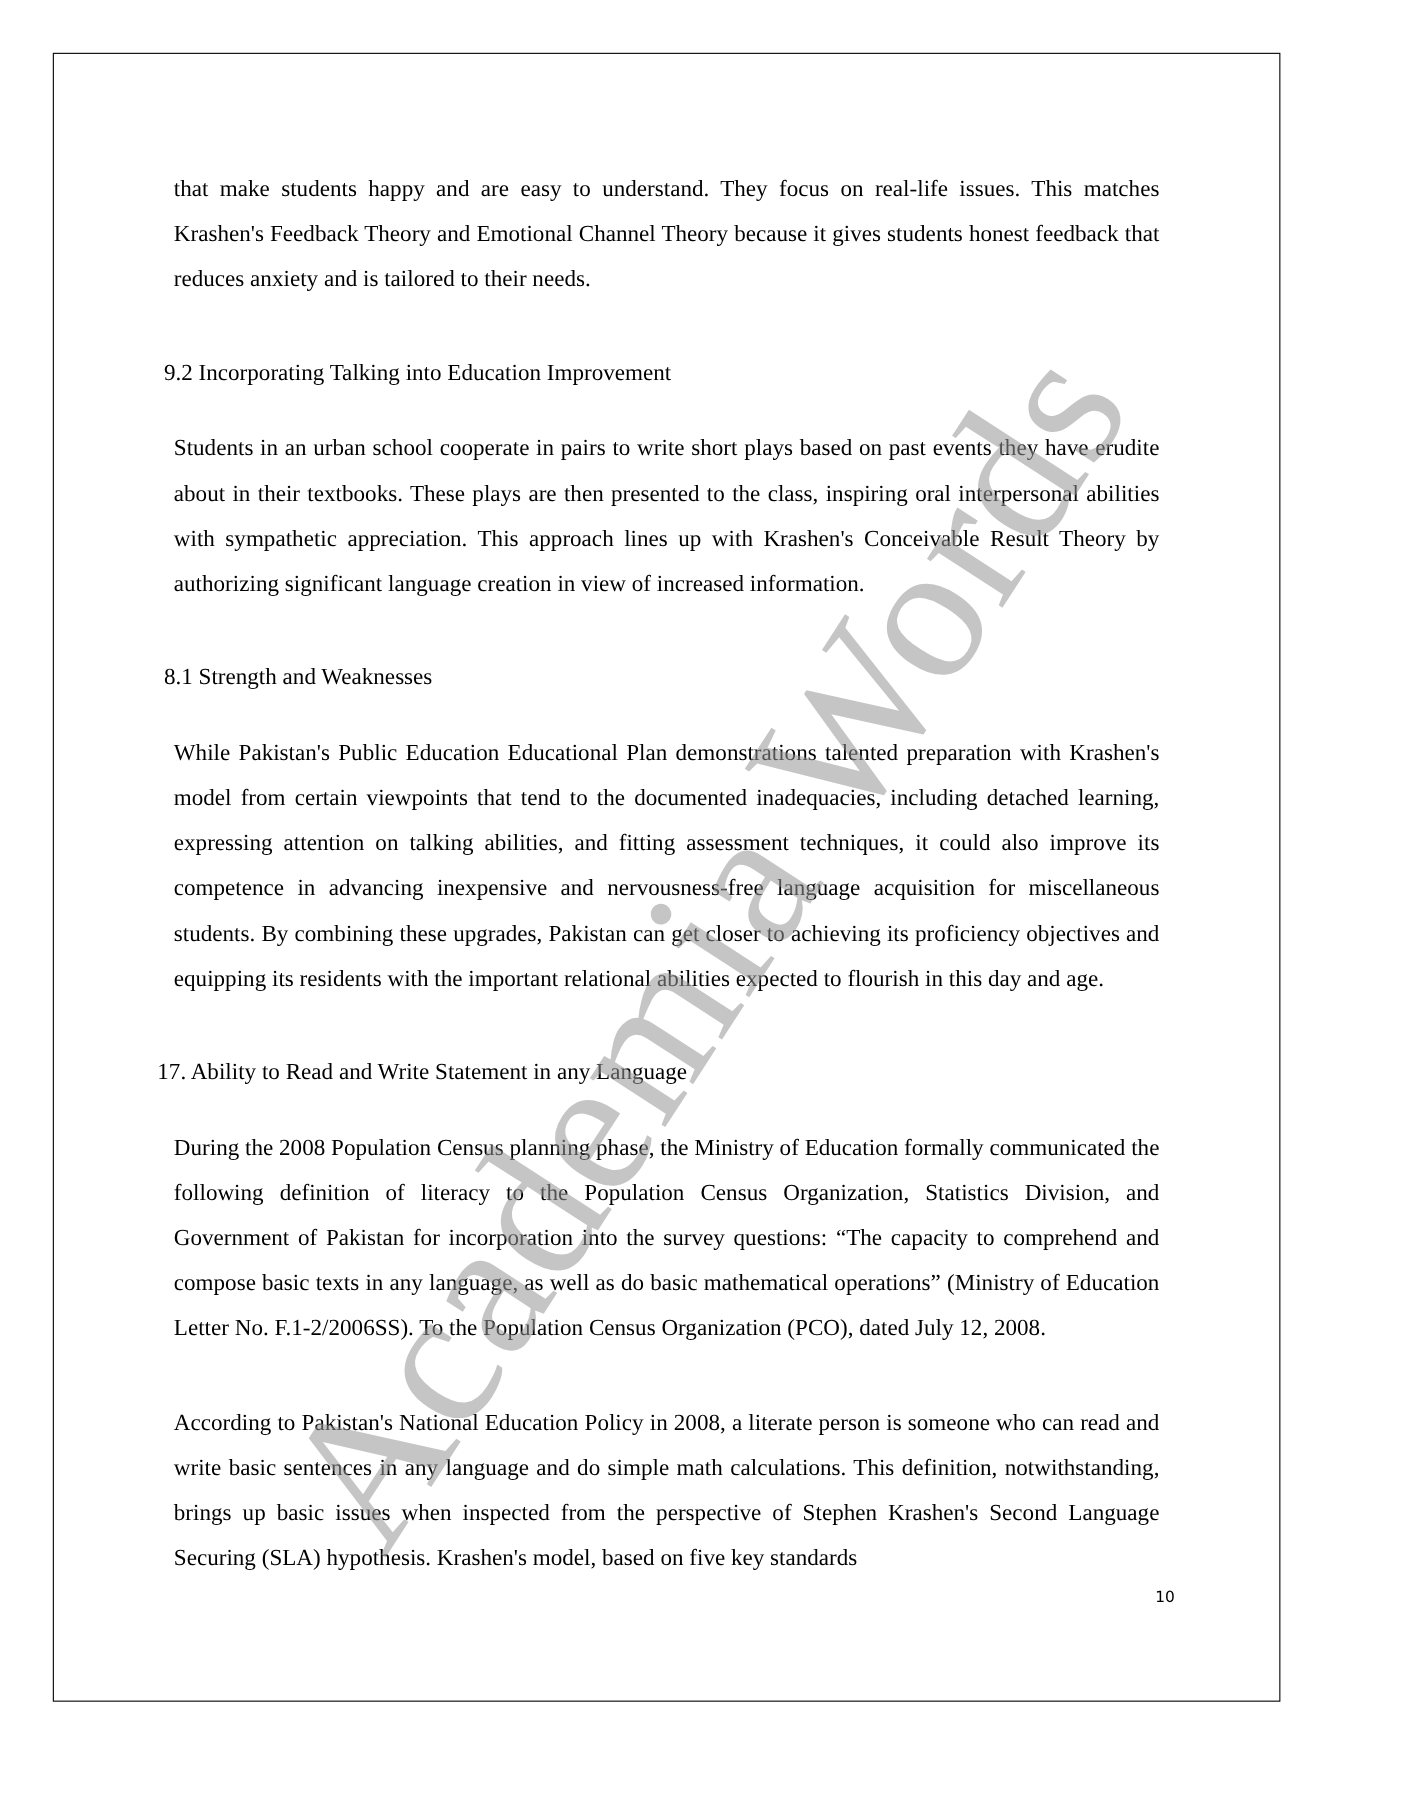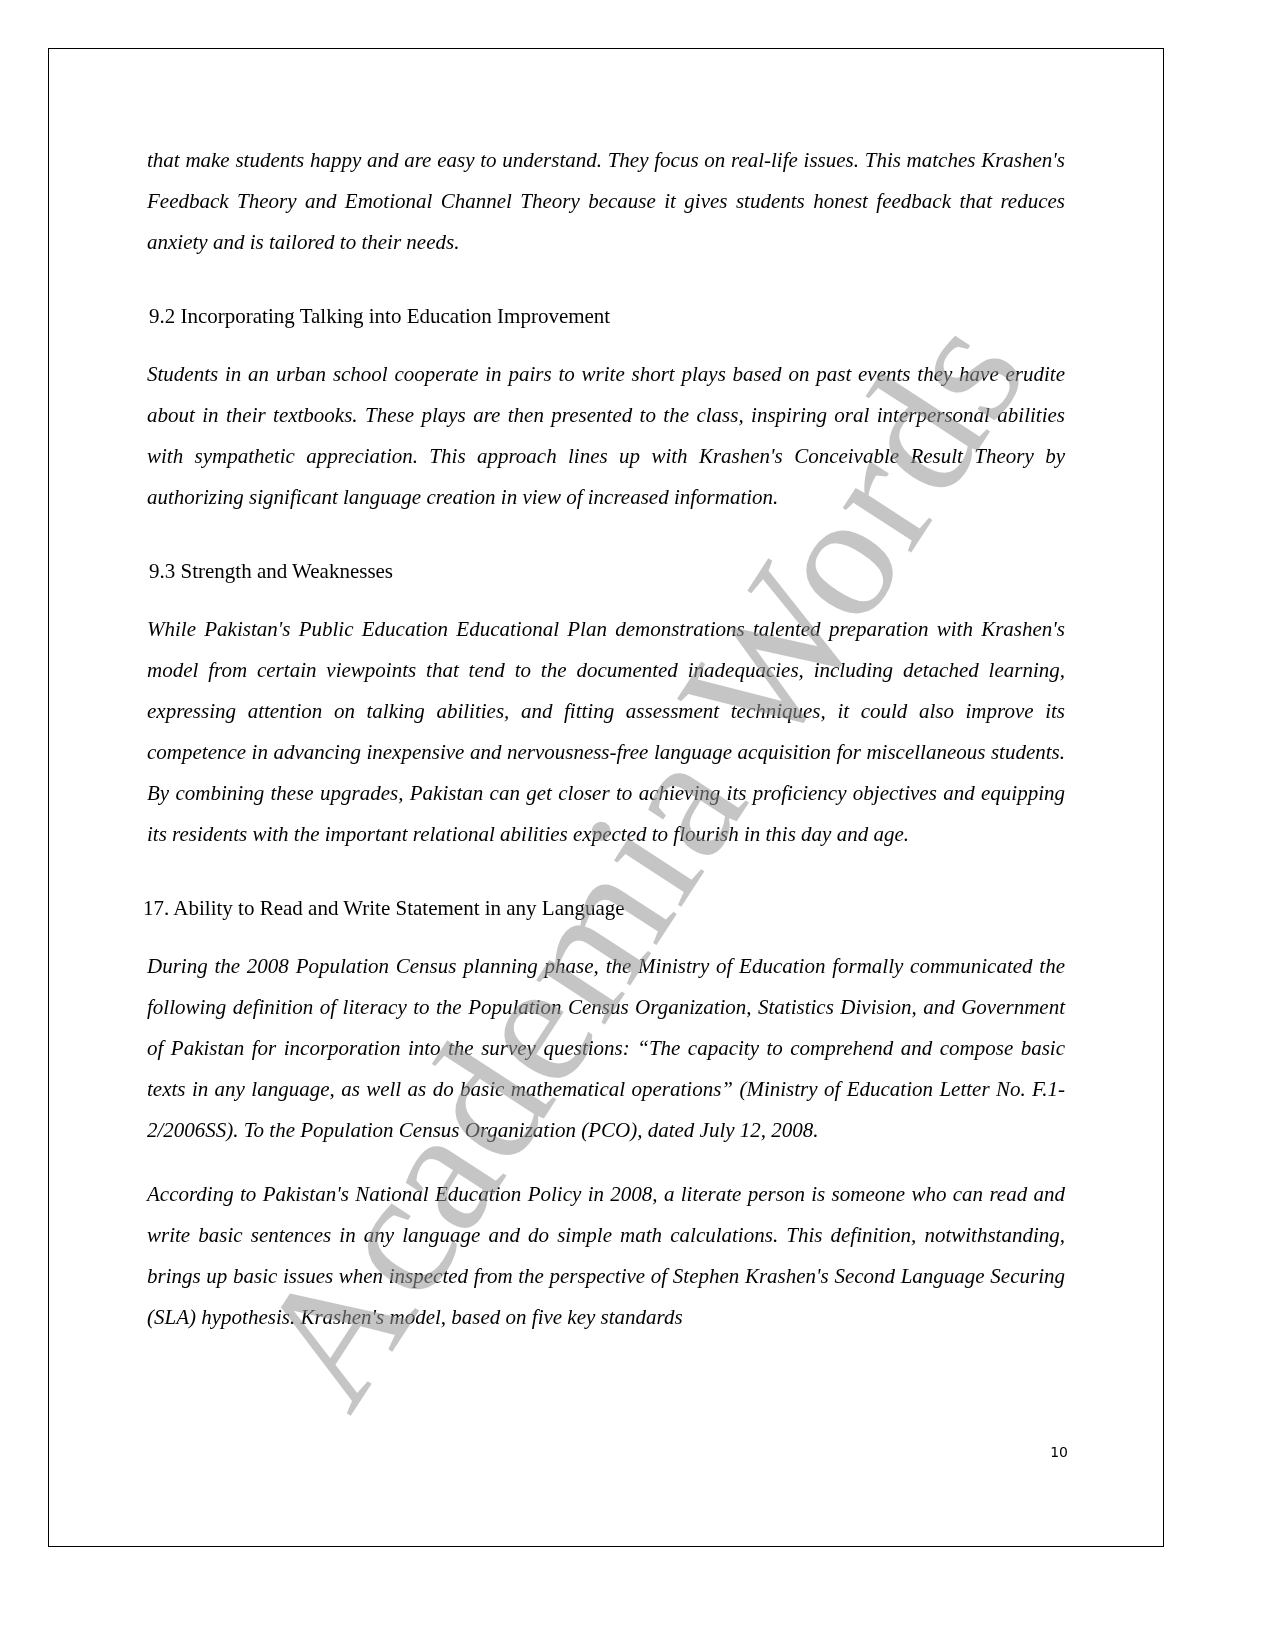--- a/index.html
+++ b/index.html
@@ -24,26 +24,25 @@
       border: 1.5px solid #000;
       box-sizing: border-box;
     }
     .content {
       position: absolute;
       left: 143px;
       top: 136px;
       width: 926px;
     }
     p.body {
-      margin: 4px;
+      margin: 15px;
       font-size: 21px;
       line-height: 41px;
       text-align: justify;
       text-align-last: left;
-      font-style: italic;
     }
     h2.heading {
       margin: 0;
       font-size: 21px;
       line-height: 41px;
       font-weight: normal;
     }
     .h-indent { padding-left: 6px; }
     .gap-before-heading { height: 29px; }
     .gap-after-heading { height: 13px; }
@@ -76,21 +75,21 @@
 
 <div class="content">
   <p class="body">that make students happy and are easy to understand. They focus on real-life issues. This matches Krashen's Feedback Theory and Emotional Channel Theory because it gives students honest feedback that reduces anxiety and is tailored to their needs.</p>
 
   <div class="gap-before-heading"></div>
   <h2 class="heading h-indent">9.2 Incorporating Talking into Education Improvement</h2>
   <div class="gap-after-heading"></div>
   <p class="body">Students in an urban school cooperate in pairs to write short plays based on past events they have erudite about in their textbooks. These plays are then presented to the class, inspiring oral interpersonal abilities with sympathetic appreciation. This approach lines up with Krashen's Conceivable Result Theory by authorizing significant language creation in view of increased information.</p>
 
   <div class="gap-before-heading"></div>
-  <h2 class="heading h-indent">9.3 Strength and Weaknesses</h2>
+  <h2 class="heading h-indent">8.1 Strength and Weaknesses</h2>
   <div class="gap-after-heading"></div>
   <p class="body">While Pakistan's Public Education Educational Plan demonstrations talented preparation with Krashen's model from certain viewpoints that tend to the documented inadequacies, including detached learning, expressing attention on talking abilities, and fitting assessment techniques, it could also improve its competence in advancing inexpensive and nervousness-free language acquisition for miscellaneous students. By combining these upgrades, Pakistan can get closer to achieving its proficiency objectives and equipping its residents with the important relational abilities expected to flourish in this day and age.</p>
 
   <div class="gap-before-heading"></div>
   <h2 class="heading">17. Ability to Read and Write Statement in any Language</h2>
   <div class="gap-after-heading"></div>
   <p class="body">During the 2008 Population Census planning phase, the Ministry of Education formally communicated the following definition of literacy to the Population Census Organization, Statistics Division, and Government of Pakistan for incorporation into the survey questions: “The capacity to comprehend and compose basic texts in any language, as well as do basic mathematical operations” (Ministry of Education Letter No. F.1-2/2006SS). To the Population Census Organization (PCO), dated July 12, 2008.</p>
   <div class="gap-para"></div>
   <p class="body">According to Pakistan's National Education Policy in 2008, a literate person is someone who can read and write basic sentences in any language and do simple math calculations. This definition, notwithstanding, brings up basic issues when inspected from the perspective of Stephen Krashen's Second Language Securing (SLA) hypothesis. Krashen's model, based on five key standards</p>
 </div>

